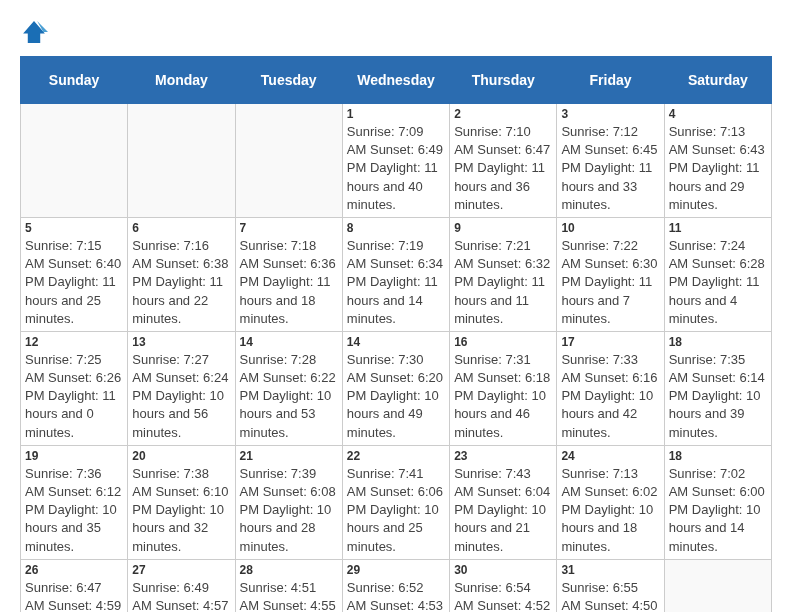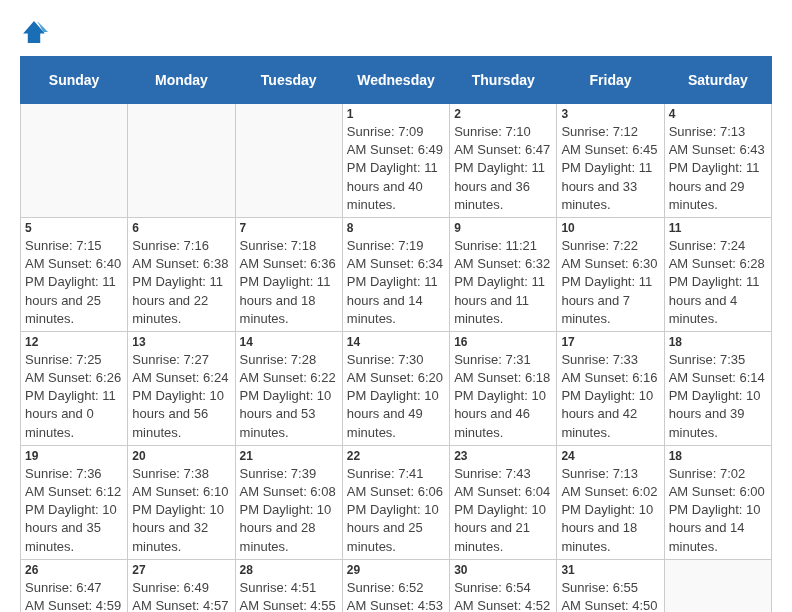--- a/index.html
+++ b/index.html
@@ -182,21 +182,21 @@
           </td>
           <td>
             <span class="day-num">8</span>
             <div class="day-info">Sunrise: 7:19 AM
 Sunset: 6:34 PM
 Daylight: 11 hours
 and 14 minutes.</div>
           </td>
           <td>
             <span class="day-num">9</span>
-            <div class="day-info">Sunrise: 11:21 AM
+            <div class="day-info">Sunrise: 7:21 AM
 Sunset: 6:32 PM
 Daylight: 11 hours
 and 11 minutes.</div>
           </td>
           <td>
             <span class="day-num">10</span>
             <div class="day-info">Sunrise: 7:22 AM
 Sunset: 6:30 PM
 Daylight: 11 hours
 and 7 minutes.</div>

